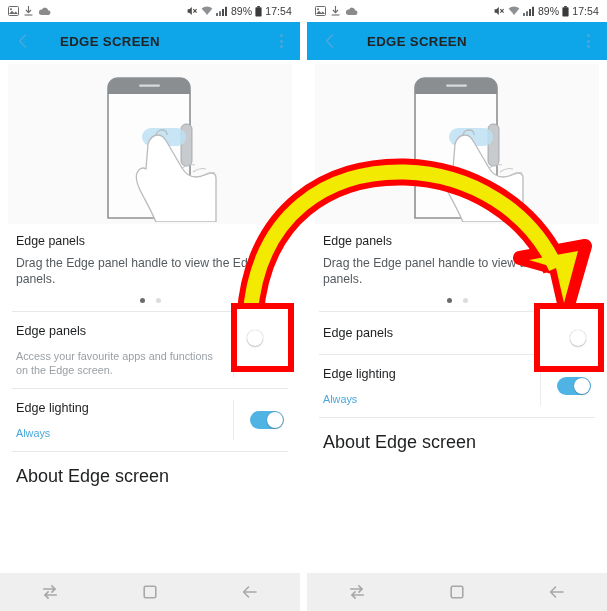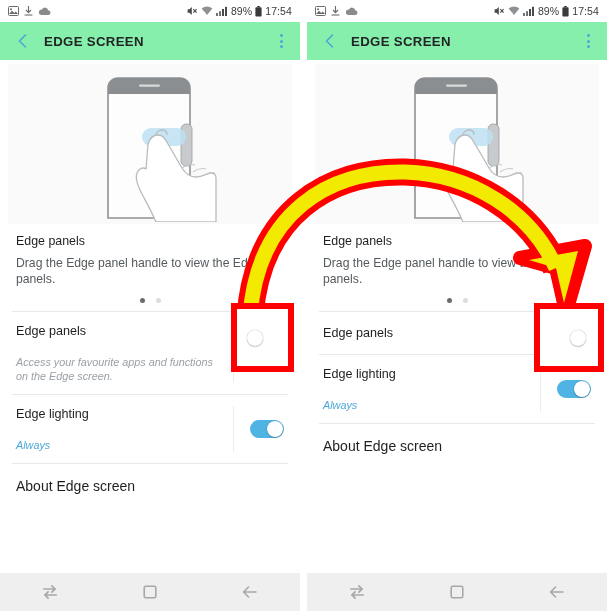--- a/index.html
+++ b/index.html
@@ -29,23 +29,23 @@
     padding:0 8px;box-sizing:border-box;
     font-size:10.5px;color:#3b3b3b;
   }
   .sb-left{display:flex;align-items:center;gap:5px;}
   .sb-right{margin-left:auto;display:flex;align-items:center;gap:3px;}
   .sb-icon{display:inline-block;line-height:0;}
   .sb-text{font-size:10.5px;color:#3a3a3a;letter-spacing:.1px;}
 
   
   .actionbar{
-    height:38px;background:#86efac;
+    height:38px;background:#0ea5e9;
     display:flex;align-items:center;
-    padding:0 14px;box-sizing:border-box;
+    padding:0 14px;box-sizing:border-box;gap:16px;
   }
   .back-chev{width:18px;height:18px;flex:0 0 auto;cursor:pointer;}
   .title{
     margin-left:12px;
     font-size:13.2px;font-weight:bold;color:#222426;
     letter-spacing:.35px;
   }
   .kebab{margin-left:auto;display:flex;flex-direction:column;gap:2.6px;cursor:pointer;padding:4px 3px;}
   .kebab i{display:block;width:3px;height:3px;border-radius:50%;background:#4aa8d8;}
 
@@ -71,41 +71,41 @@
 
   
   .row{
     display:flex;align-items:center;
     padding:11px 0 11px 16px;
     box-sizing:border-box;
     min-height:42px;
   }
   .row-text{flex:1 1 auto;padding-right:8px;}
   .row-title{font-size:12.6px;color:#1d1f21;line-height:16px;}
-  .row-sub{font-size:10.8px;color:#9aa0a5;line-height:14px;margin-top:16px;font-style:italic;}
+  .row-sub{font-size:10.8px;color:#9aa0a5;line-height:14px;margin-top:10px;}
   .row-sub.blue{color:#4aa8d8;}
   .row-ctl{
     flex:0 0 auto;width:66px;
     display:flex;align-items:center;justify-content:center;
     border-left:1px solid #ececec;
     align-self:stretch;
   }
 
   
   .tgl{width:34px;height:18px;border-radius:9px;position:relative;cursor:pointer;}
   .tgl.off{background:#e2e3e4;}
   .tgl.on{background:#4fb4e4;}
   .tgl .knob{
     position:absolute;top:1px;width:16px;height:16px;border-radius:50%;
     background:#ffffff;box-shadow:0 0 1px rgba(0,0,0,.35), 0 1px 1.5px rgba(0,0,0,.2);
   }
   .tgl.off .knob{left:1px;}
   .tgl.on .knob{left:17px;}
 
-  .row-plain{padding:14px 16px;font-size:14px;color:#1d1f21;}
+  .row-plain{padding:14px 16px;font-size:18px;color:#1d1f21;}
 
   
   .navbar{
     position:absolute;left:0;bottom:0;width:100%;height:38px;
     background:#efefef;
     display:flex;align-items:center;justify-content:space-around;
   }
   .navbar .nb{cursor:pointer;display:flex;align-items:center;justify-content:center;width:46px;height:38px;}
 
   

